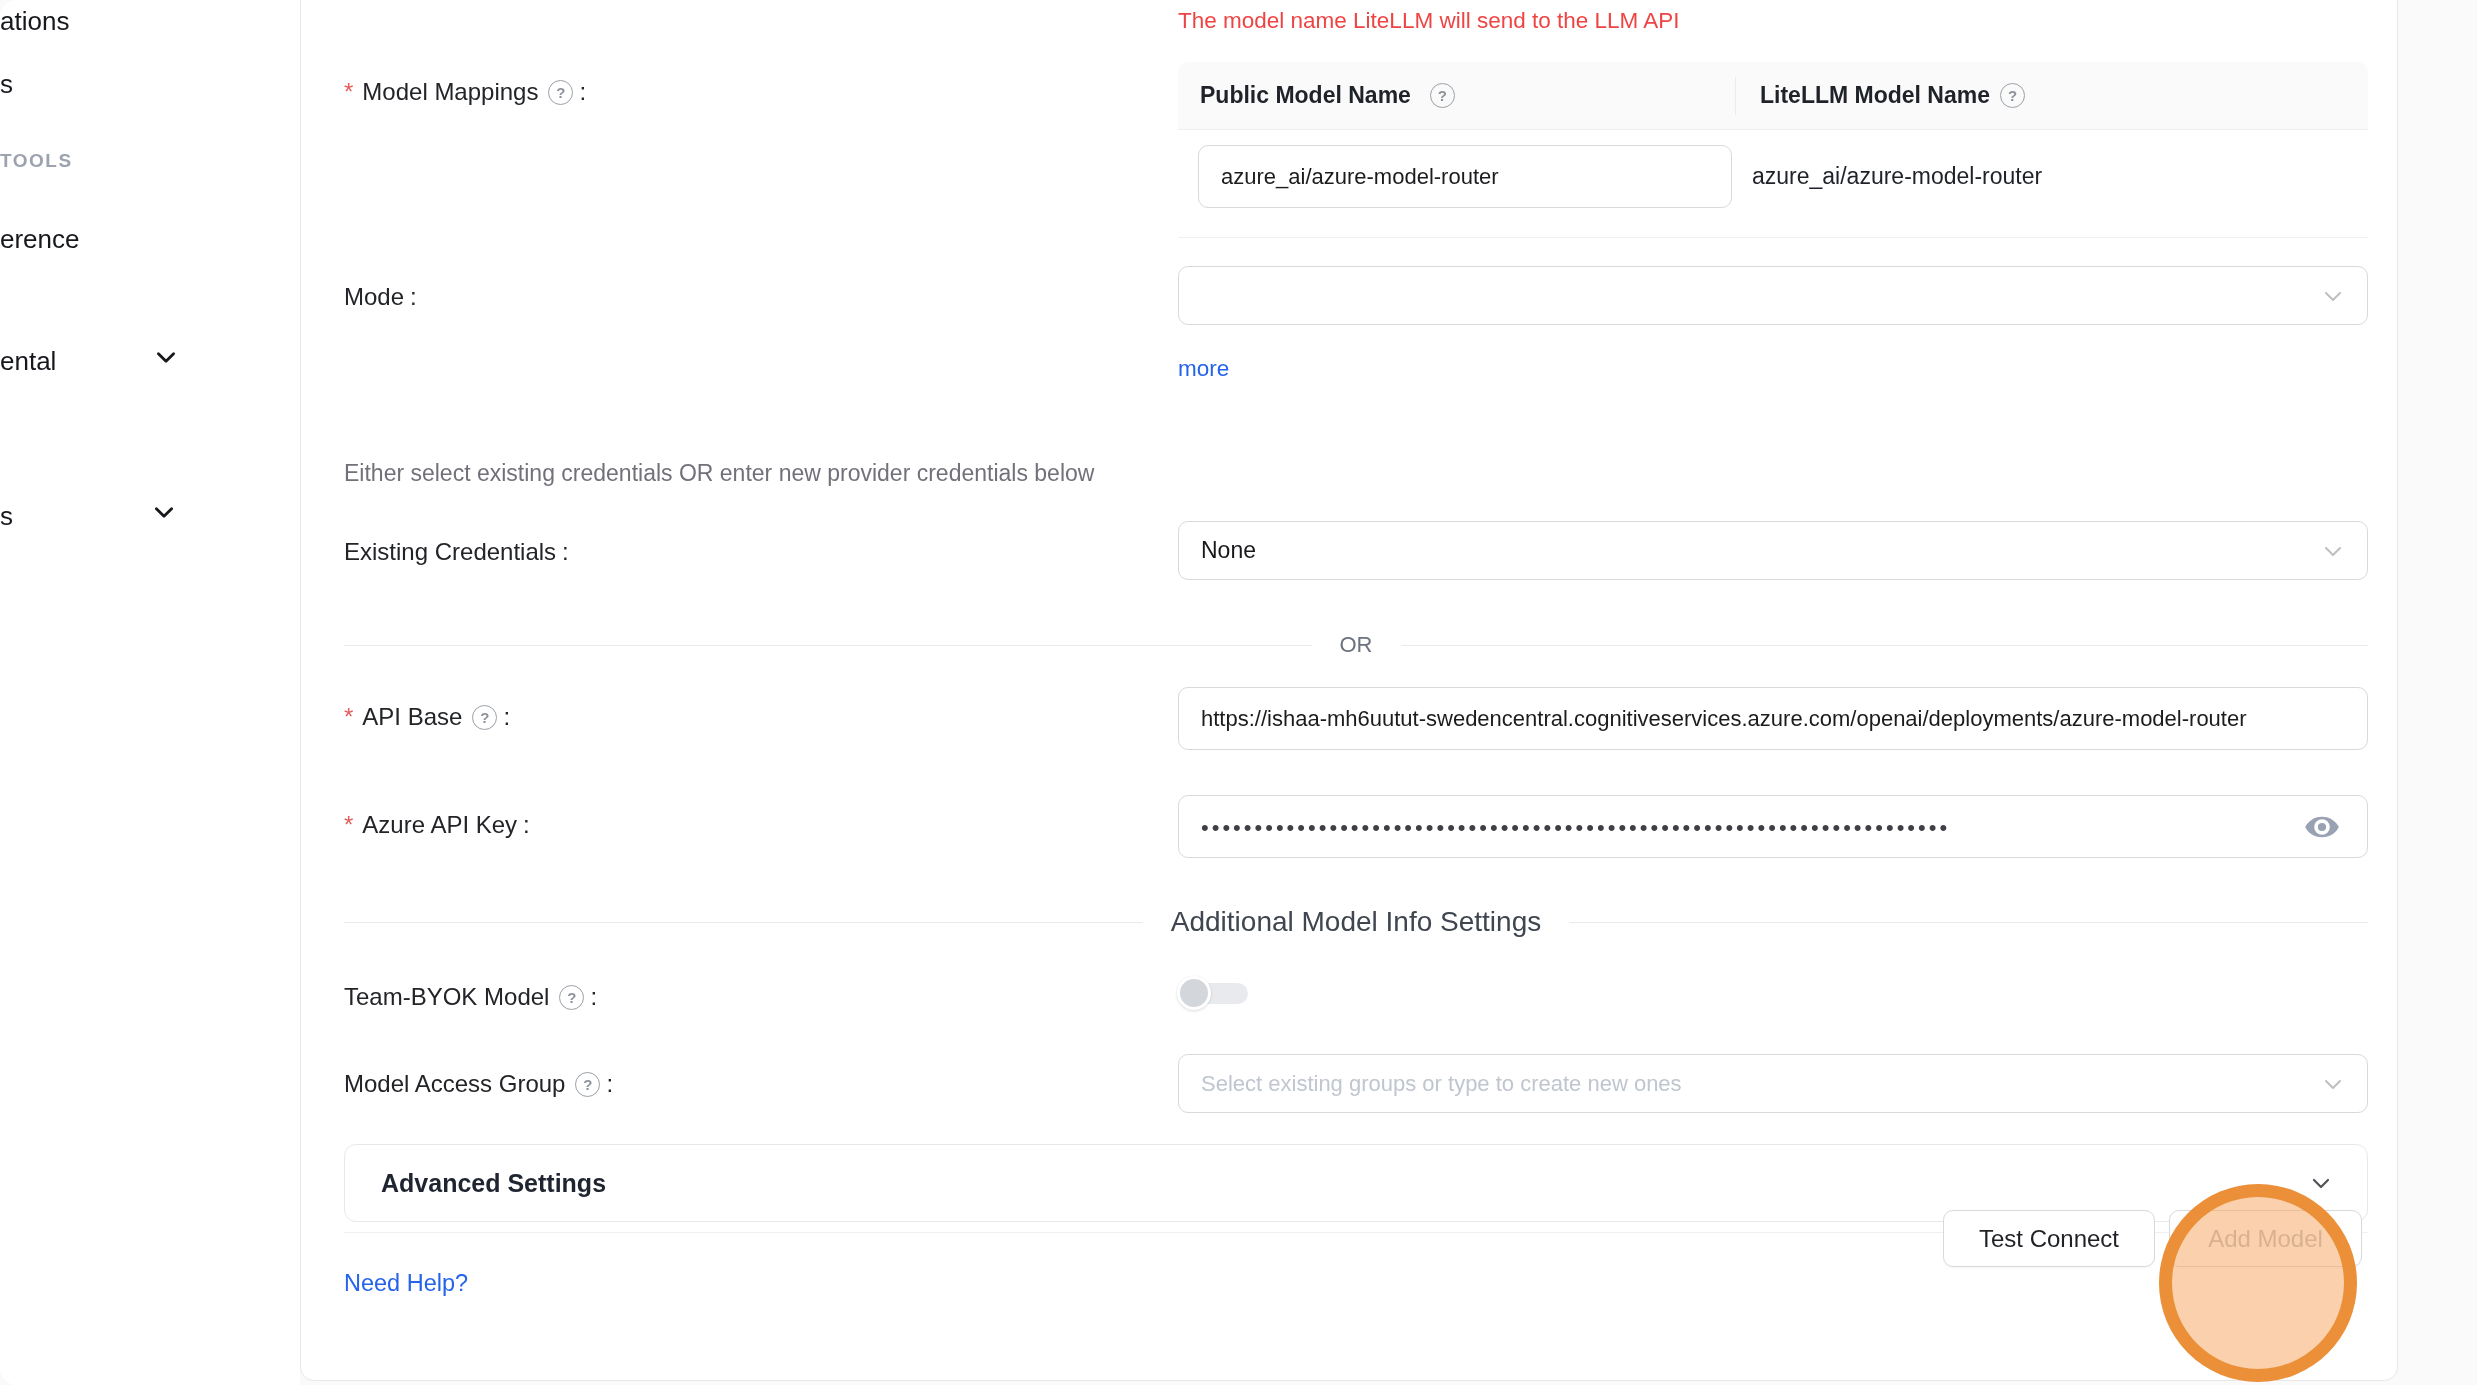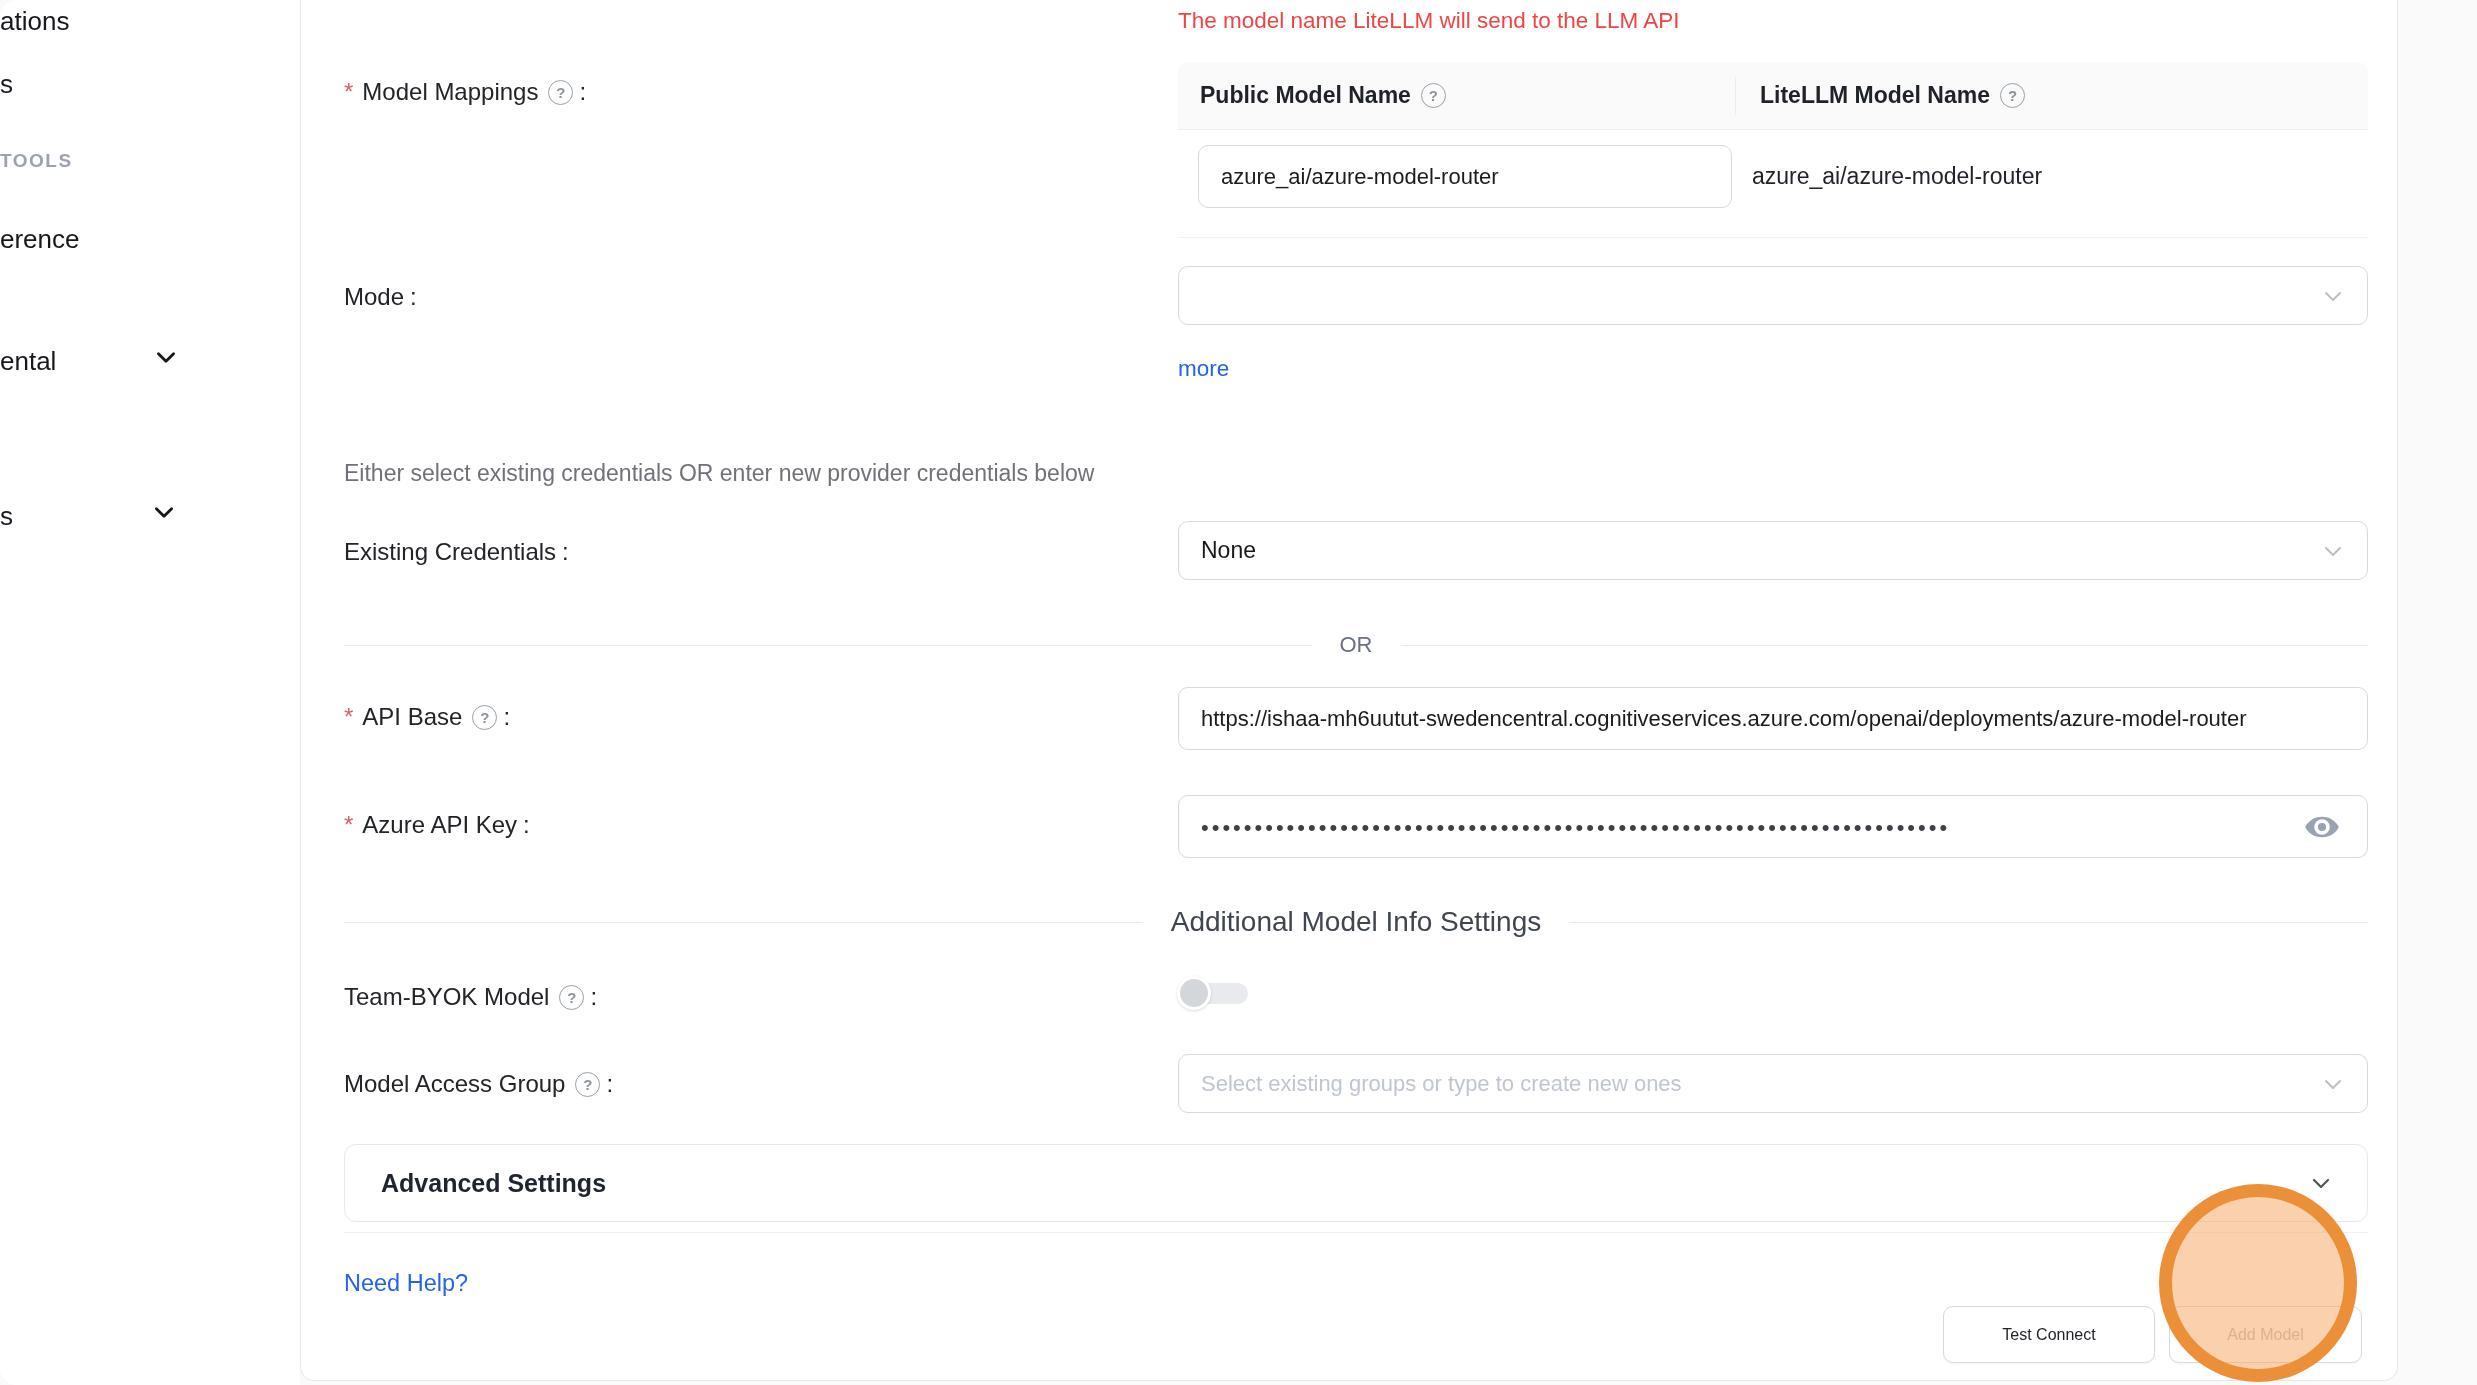--- a/index.html
+++ b/index.html
@@ -64,23 +64,23 @@
 
   
   .adv-panel { position:absolute; left:344px; top:1144px; width:2024px; height:78px;
     background:#fff; border:1.5px solid #e7e8ea; border-radius:12px;
     display:flex; align-items:center; cursor:pointer; }
   .adv-title { margin-left:36px; font-size:25px; font-weight:700; color:#1f2530; }
   .adv-chev { position:absolute; right:34px; top:50%; transform:translateY(-50%); display:flex; }
 
   
   .link { font-size:23.5px; color:#2563eb; cursor:pointer; }
-  .btn { position:absolute; top:1306px; height:57px; background:#fff; border:1.5px solid #d9d9d9;
+  .btn { position:absolute; top:1210px; height:57px; background:#fff; border:1.5px solid #d9d9d9;
     border-radius:10px; display:flex; align-items:center; justify-content:center;
-    font-size:16px; cursor:pointer; box-shadow:0 2px 0 rgba(0,0,0,0.02);
+    font-size:24px; cursor:pointer; box-shadow:0 2px 0 rgba(0,0,0,0.02);
     font-family:inherit; }
   .btn-test { left:1943px; width:212px; color:#1f2127; }
   .btn-add { left:2169px; width:193px; color:#b3b9c4; }
 
   
   .annotation-circle { position:absolute; left:2159px; top:1184px; width:198px; height:198px;
     border-radius:50%; border:13px solid rgba(233,138,47,0.92);
     background:rgba(246,171,103,0.55); z-index:9; pointer-events:none; }
 
   .masked { font-size:22px; letter-spacing:3px; color:#3f3f46; padding-left:22px;
@@ -126,21 +126,21 @@
   <div class="abs note" style="left:1178px; top:8px;">The model name LiteLLM will send to the LLM API</div>
 
   <div class="field-label" style="top:78px;">
     <span class="req">*</span>
     <span>Model Mappings</span>
     <span class="help">?</span>
     <span class="colon">:</span>
   </div>
 
   <div class="map-header">
-    <div class="map-col" style="margin-left:22px;">
+    <div class="map-col" style="margin-left:22px;gap:9px;">
       <span>Public Model Name</span>
       <span class="help">?</span>
     </div>
     <div class="map-divider"></div>
     <div class="map-col" style="position:absolute; left:582px;">
       <span>LiteLLM Model Name</span>
       <span class="help">?</span>
     </div>
   </div>
 

